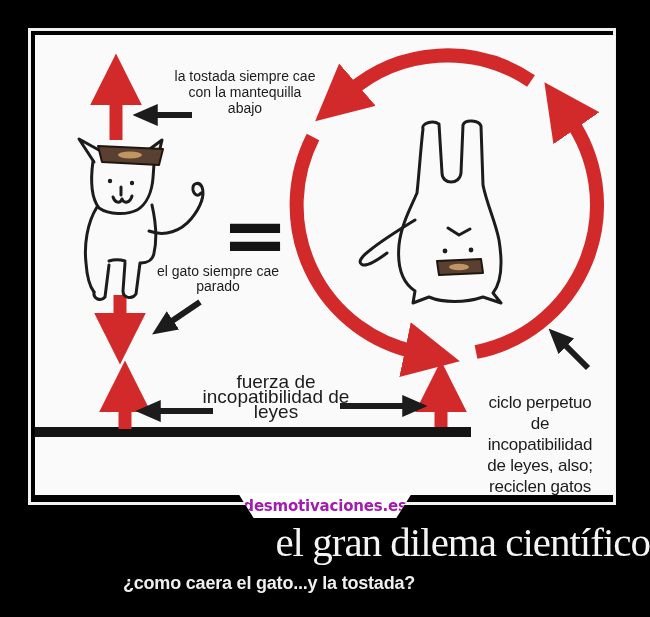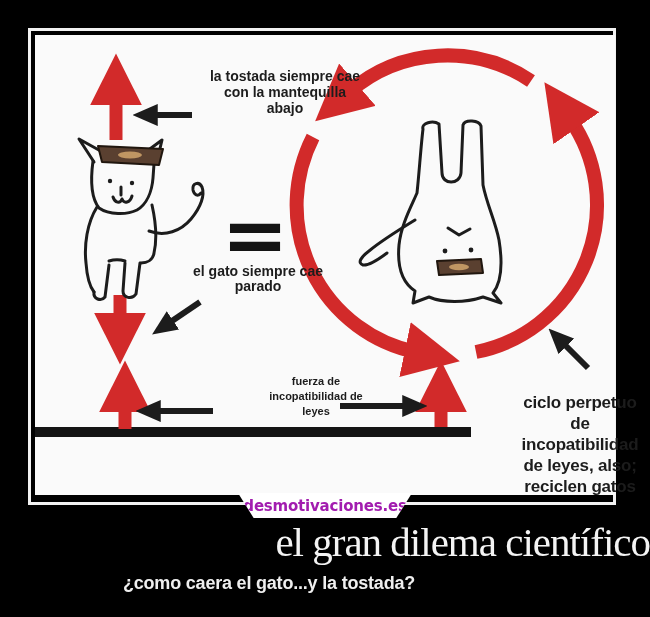--- a/index.html
+++ b/index.html
@@ -3,25 +3,25 @@
 <meta charset="utf-8">
 <style>
   html,body{margin:0;padding:0;background:#000;}
   .poster{position:relative;width:650px;height:617px;background:var(--page_black,#000);overflow:hidden;
           font-family:"Liberation Sans",sans-serif;}
   .frame{position:absolute;left:28px;top:28px;width:588px;height:477px;box-sizing:border-box;
          border:3px solid #f2f2f2;background:#000;}
   .panel{position:absolute;left:35px;top:35px;width:580px;height:460px;background:var(--panel_white,#fafafa);}
   .drawing{position:absolute;left:35px;top:35px;width:580px;height:460px;}
 
-  .lbl{position:absolute;color:var(--ink_black,#1c1c1c);font-weight:bold;text-align:center;margin-left:40px;}
+  .lbl{position:absolute;color:var(--ink_black,#1c1c1c);font-weight:normal;text-align:center;}
   .lbl span{display:block;}
   .lbl-toast{left:159px;top:68px;width:172px;font-size:14px;line-height:16px;}
   .lbl-cat{left:152px;top:264px;width:132px;font-size:14px;line-height:15px;}
-  .lbl-force{left:198px;top:374px;width:156px;font-size:11px;line-height:15px;}
+  .lbl-force{left:198px;top:374px;width:156px;font-size:19px;line-height:15px;}
   .lbl-cycle{left:462px;top:392px;width:156px;font-size:17px;line-height:21px;letter-spacing:-0.2px;}
 
   .ribbon{position:absolute;left:238px;top:493px;width:174px;height:25px;background:#fff;
           clip-path:polygon(0 0,100% 0,91% 100%,9% 100%);z-index:5;
           display:flex;align-items:center;justify-content:center;}
   .ribbon span{font-family:"DejaVu Sans",sans-serif;font-weight:bold;font-size:15px;
                letter-spacing:-0.2px;color:#a21caf;}
 
   .title{position:absolute;left:0;top:521px;width:650px;text-align:right;color:#f4f4f4;
          font-family:"Liberation Serif",serif;font-size:41px;line-height:42px;letter-spacing:-1px;}

